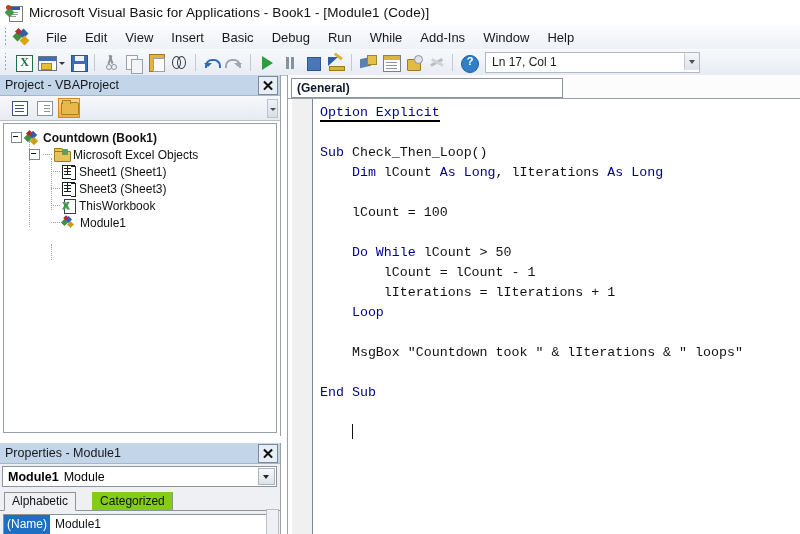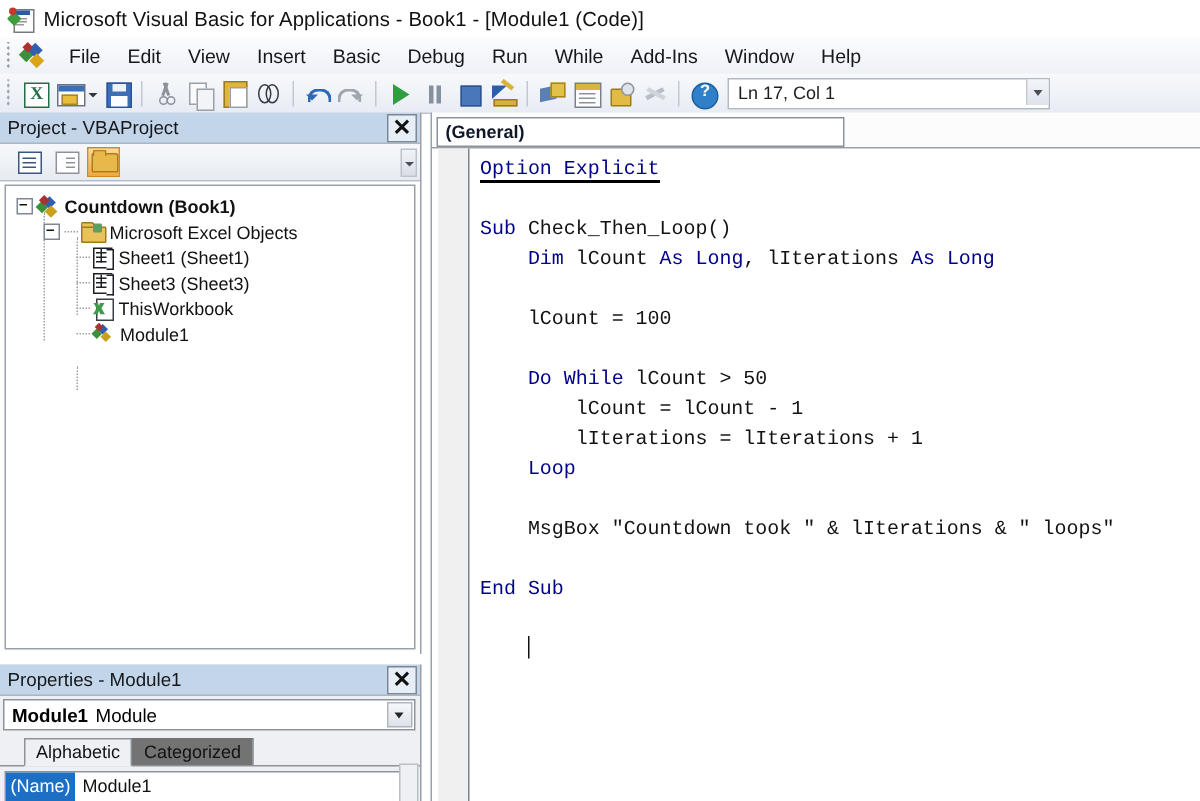--- a/index.html
+++ b/index.html
@@ -212,24 +212,24 @@
     background:#eef0f3;border-right:1px solid #9aa0a8;
   }
   .prop-combo{
     margin:2px 3px 0 2px;height:19px;background:#fff;border:1px solid #8d939b;
     display:flex;align-items:center;padding-left:5px;font-size:12.5px;position:relative;
   }
   .prop-combo .dd{position:absolute;right:1px;top:1px;width:15px;height:15px;
     background:linear-gradient(#f6f8fb,#dde2e9);border:1px solid #aeb4bd;}
   .prop-combo .dd:after{content:"";position:absolute;left:4px;top:6px;
     border-left:3px solid transparent;border-right:3px solid transparent;border-top:4px solid #23272c;}
-  .prop-tabs{height:19px;display:flex;align-items:flex-end;margin-top:4px;padding-left:16px;
-    border-bottom:1px solid #8d939b;}
+  .prop-tabs{height:19px;display:flex;align-items:flex-end;margin-top:4px;padding-left:4px;
+    border-bottom:1px solid #8d939b;gap:16px;}
   .prop-tab{
-    font-size:12px;padding:1px 7px 2px 7px;background:#737373;color:#101214;
+    font-size:12px;padding:1px 7px 2px 7px;background:#84cc16;color:#101214;
     border:1px solid transparent;border-bottom:none;position:relative;
   }
   .prop-tab.active{background:#eef0f3;border-color:#8d939b;border-bottom:1px solid #eef0f3;margin-bottom:-1px;}
   .prop-tab.inactive{border-right:1px solid #8d939b;}
   .prop-grid{margin:3px 5px 0 3px;border:1px solid #8d939b;background:#fff;height:22px;display:flex;}
   .pg-name{background:#1d6fc4;color:#fff;font-size:12px;padding:2px 3px 0 3px;}
   .pg-val{font-size:12px;padding:2px 0 0 5px;color:#101214;}
   .prop-scroll{position:absolute;right:1px;top:66px;width:11px;height:24px;background:#eef0f3;border:1px solid #b9bfc8;}
 
   

